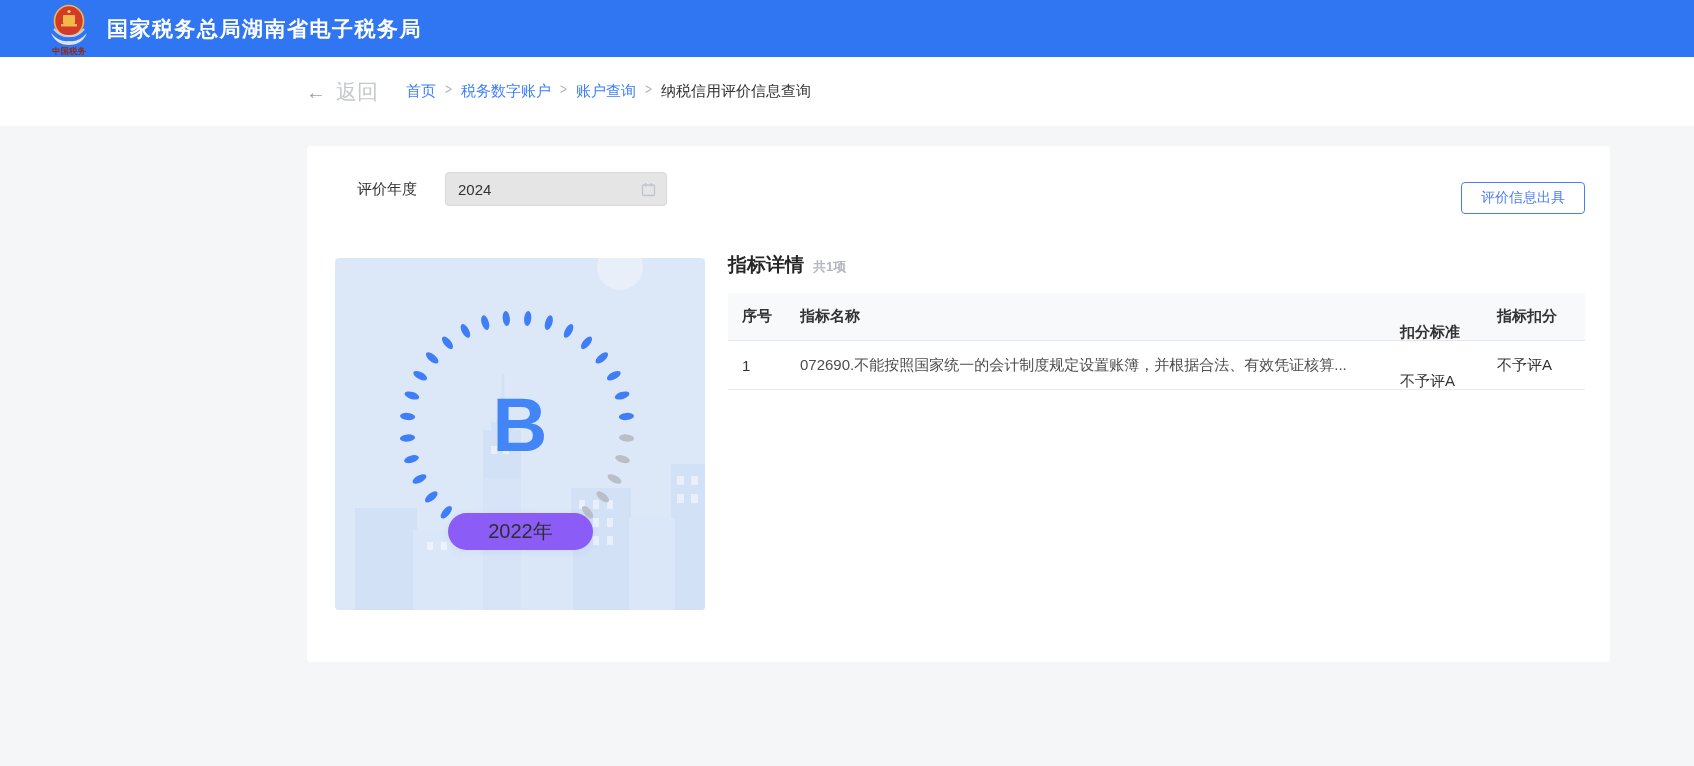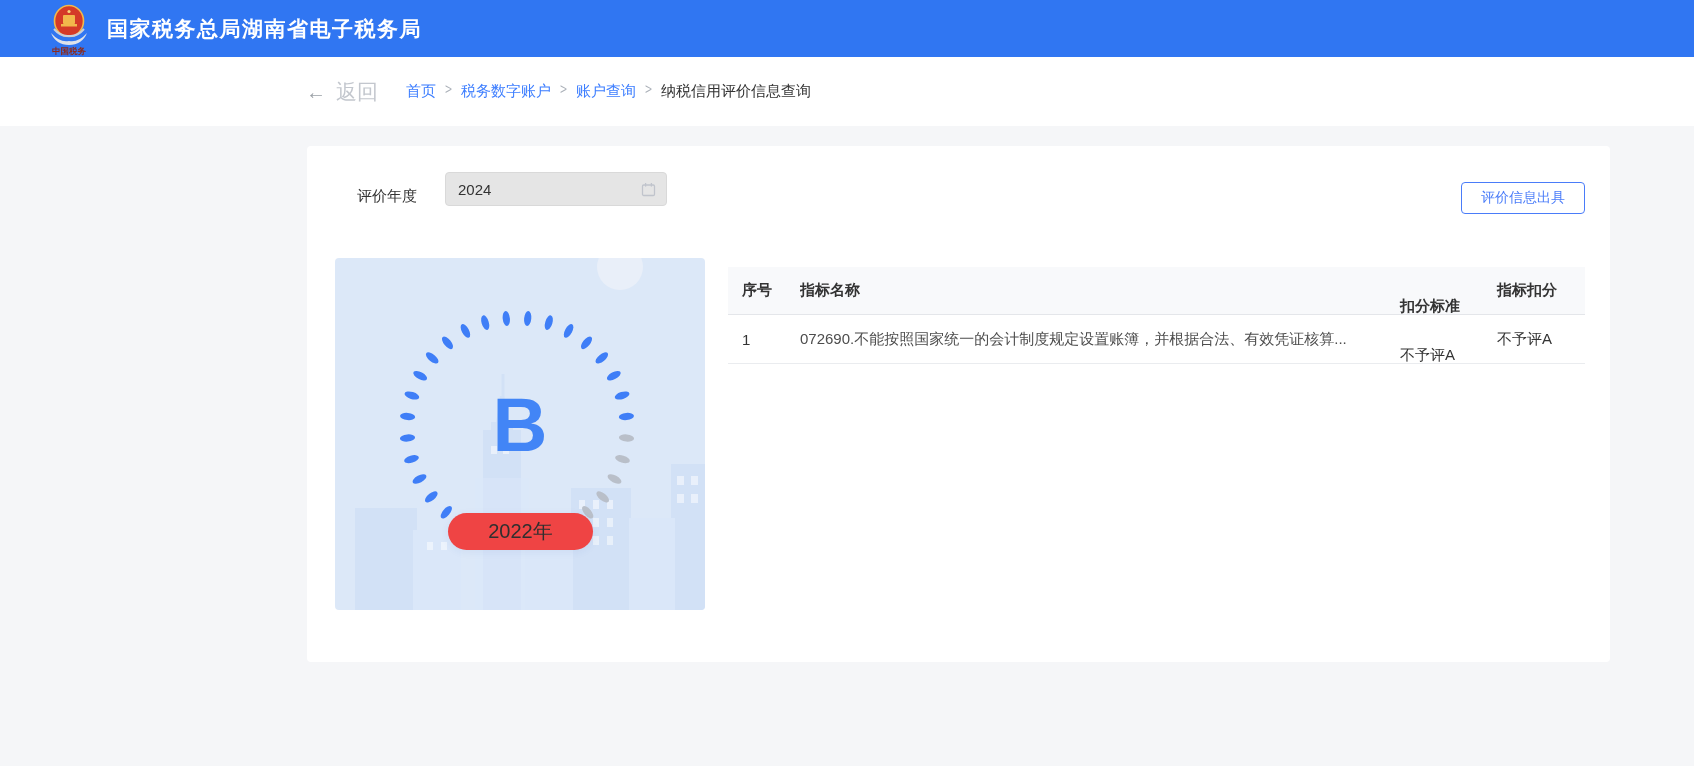--- a/index.html
+++ b/index.html
@@ -22,21 +22,21 @@
   .back-label { color:#c3c7ce; font-size:21px; }
   .crumb { display:flex; align-items:flex-start; }
   .crumb a { color:var(--link-blue,#3d7eff); text-decoration:none; cursor:pointer; }
   .crumb .sep { color:#aab0b8; font-size:12px; margin:0 9px; transform:scaleY(1.2); }
   .crumb .current { color:#333333; }
 
   
   .panel { position:absolute; left:307px; top:146px; width:1303px; height:516px;
            background:#ffffff; border-radius:4px; }
 
-  .filter-row { position:absolute; left:50px; top:26px; height:34px; display:flex; align-items:flex-end; }
+  .filter-row { position:absolute; left:50px; top:26px; height:34px; display:flex; align-items:center; }
   .year-label { font-size:15px; color:#333333; margin-right:28px; }
   .year-input { position:relative; width:222px; height:34px; border:1px solid #d9d9d9; border-radius:4px;
                 background:#e5e5e5; display:flex; align-items:center; padding:0 34px 0 12px; cursor:pointer; }
   .year-value { font-size:15px; color:#333333; }
   .cal-icon { position:absolute; right:10px; top:9px; }
 
   .issue-btn { position:absolute; top:36px; right:25px; height:32px; padding:0 19px;
                background:#ffffff; border:1px solid var(--accent-blue,#4a7cf9); border-radius:4px;
                color:var(--accent-blue,#4a7cf9); font-size:14px; cursor:pointer;
                font-family:"Liberation Sans","DejaVu Sans",sans-serif; }
@@ -46,21 +46,21 @@
                  background:var(--card-bg,#dce8f8); border-radius:4px; overflow:hidden; }
   .deco-circle { position:absolute; left:262px; top:-14px; width:46px; height:46px;
                  border-radius:50%; background:#e9eff9; }
   .skyline { position:absolute; left:0; bottom:0; width:370px; height:250px; }
   .gauge { position:absolute; left:0; top:0; width:370px; height:352px; }
   .grade { position:absolute; left:0; top:124px; width:370px; height:86px; line-height:86px;
            text-align:center; font-size:76px; font-weight:bold; color:var(--rating-blue,#4285f6); }
   .grade-caption { position:absolute; left:0; top:200px; width:370px; text-align:center;
                    font-size:19px; color:#98a1ac; line-height:24px; }
   .year-badge { position:absolute; left:113px; top:255px; width:145px; height:37px; border-radius:19px;
-                background:#ef4444; box-shadow:0 2px 8px rgba(40,90,170,0.07); text-align:center;
+                background:#8b5cf6; box-shadow:0 2px 8px rgba(40,90,170,0.07); text-align:center;
                 line-height:37px; font-size:20px; color:#2f2f2f; }
 
   
   .details { position:absolute; left:421px; top:106px; width:857px; }
   .details-head { display:flex; align-items:baseline; height:26px; }
   .details-title { font-size:19px; font-weight:bold; color:#262626; }
   .details-count { font-size:13px; color:#b3b6bc; font-weight:bold; margin-left:9px; }
   .tbl { margin-top:15px; width:857px; }
   .tr { display:flex; align-items:center; padding-left:14px; }
   .tr-head { height:48px; background:#f8f9fb; font-weight:bold; color:#333333; font-size:15px;
@@ -188,20 +188,24 @@
           <ellipse cx="287.5" cy="201.1" rx="3.6" ry="7.6" transform="rotate(106.4 287.5 201.1)" fill="#b9bfc9"></ellipse>
           <ellipse cx="279.5" cy="221.0" rx="3.6" ry="7.6" transform="rotate(117.6 279.5 221.0)" fill="#b9bfc9"></ellipse>
           <ellipse cx="267.7" cy="238.9" rx="3.6" ry="7.6" transform="rotate(128.8 267.7 238.9)" fill="#b9bfc9"></ellipse>
           <ellipse cx="252.7" cy="254.3" rx="3.6" ry="7.6" transform="rotate(140.0 252.7 254.3)" fill="#b9bfc9"></ellipse>
         </svg>
       <div class="grade">B</div>
       <div class="year-badge">2022年</div>
     </div>
 
     <div class="details">
+      <div class="details-head">
+        <span class="details-title">指标详情</span>
+        <span class="details-count">共1项</span>
+      </div>
       <div class="tbl">
         <div class="tr tr-head">
           <span class="c-no">序号</span>
           <span class="c-name">指标名称</span>
           <span class="c-std">扣分标准</span>
           <span class="c-ded">指标扣分</span>
         </div>
         <div class="tr tr-data">
           <span class="c-no">1</span>
           <span class="c-name">072690.不能按照国家统一的会计制度规定设置账簿，并根据合法、有效凭证核算...</span>

